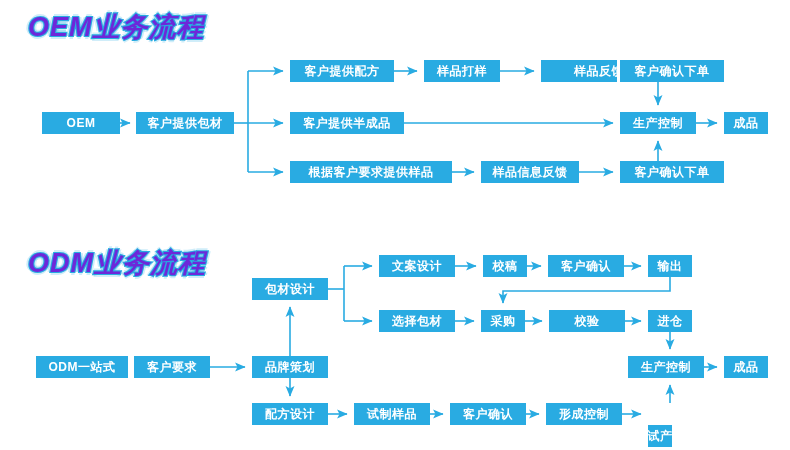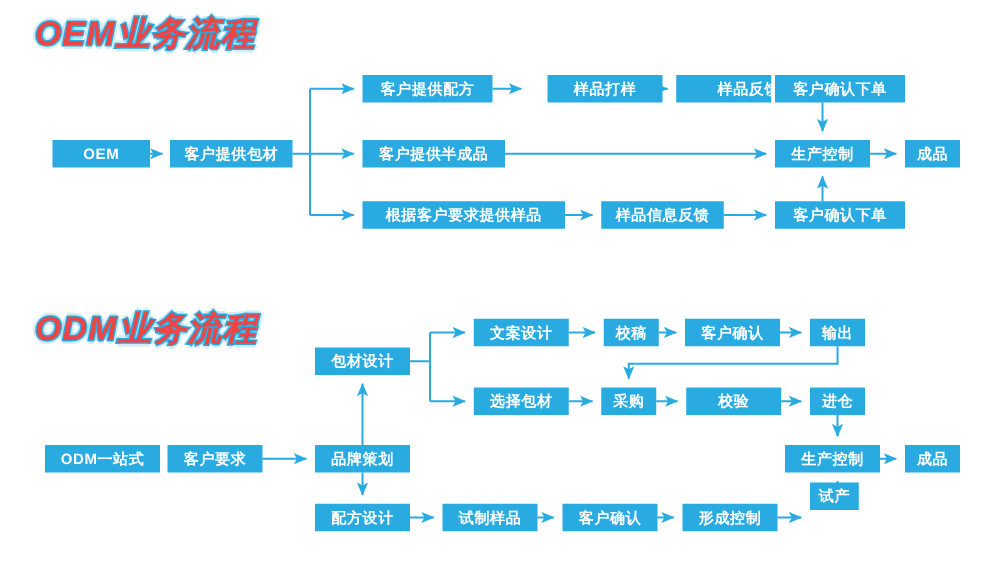--- a/index.html
+++ b/index.html
@@ -42,21 +42,21 @@
     box-sizing: border-box;
     white-space: nowrap;
     line-height: 1;
   }
   .title {
     position: absolute;
     font-size: 27px;
     font-weight: bold;
     font-style: italic;
     letter-spacing: 1px;
-    color: #ef4444;
+    color: #6d28d9;
     -webkit-text-stroke: 2.2px #29abe2;
     paint-order: stroke fill;
     text-shadow:
       0 0 0 #29abe2,
       3px 0 0 rgba(41,171,226,0.22),
       -3px 0 0 rgba(41,171,226,0.22),
       0 3px 0 rgba(41,171,226,0.22),
       0 -3px 0 rgba(41,171,226,0.22);
     white-space: nowrap;
     line-height: 1;
@@ -134,21 +134,21 @@
       <path d="M670,403 L670,385" marker-end="url(#ar)"></path>
     </g>
   </svg>
 
   <div class="title" style="left:28px; top:14px;">OEM业务流程</div>
   <div class="title" style="left:28px; top:250px;">ODM业务流程</div>
 
   <div class="node" style="left:42px;  top:112px; width:78px;  height:22px;">OEM</div>
   <div class="node" style="left:136px; top:112px; width:98px;  height:22px;">客户提供包材</div>
   <div class="node" style="left:290px; top:60px;  width:104px; height:22px;">客户提供配方</div>
-  <div class="node" style="left:438px; top:60px;  width:92px;  height:22px;">样品打样</div>
+  <div class="node" style="left:424px; top:60px;  width:76px;  height:22px;">样品打样</div>
   <div class="node" style="left:541px; top:60px;  width:76px;  height:22px;padding-left:40px;">样品反馈</div>
   <div class="node" style="left:620px; top:60px;  width:104px; height:22px;">客户确认下单</div>
   <div class="node" style="left:290px; top:112px; width:114px; height:22px;">客户提供半成品</div>
   <div class="node" style="left:290px; top:161px; width:162px; height:22px;">根据客户要求提供样品</div>
   <div class="node" style="left:481px; top:161px; width:98px;  height:22px;">样品信息反馈</div>
   <div class="node" style="left:620px; top:161px; width:104px; height:22px;">客户确认下单</div>
   <div class="node" style="left:620px; top:112px; width:76px;  height:22px;">生产控制</div>
   <div class="node" style="left:724px; top:112px; width:44px;  height:22px;">成品</div>
 
   <div class="node" style="left:36px;  top:356px; width:92px; height:22px;">ODM一站式</div>
@@ -162,15 +162,15 @@
   <div class="node" style="left:379px; top:310px; width:76px; height:22px;">选择包材</div>
   <div class="node" style="left:481px; top:310px; width:44px; height:22px;">采购</div>
   <div class="node" style="left:549px; top:310px; width:76px; height:22px;">校验</div>
   <div class="node" style="left:648px; top:310px; width:44px; height:22px;">进仓</div>
   <div class="node" style="left:628px; top:356px; width:76px; height:22px;">生产控制</div>
   <div class="node" style="left:724px; top:356px; width:44px; height:22px;">成品</div>
   <div class="node" style="left:354px; top:403px; width:76px; height:22px;">试制样品</div>
   <div class="node" style="left:252px; top:403px; width:76px; height:22px;">配方设计</div>
   <div class="node" style="left:450px; top:403px; width:76px; height:22px;">客户确认</div>
   <div class="node" style="left:546px; top:403px; width:76px; height:22px;text-align:center;">形成控制</div>
-  <div class="node" style="left:648px; top:386px; width:39px; height:22px;">试产</div>
+  <div class="node" style="left:648px; top:425px; width:24px; height:22px;">试产</div>
 
 </div>
 
 </body></html>

